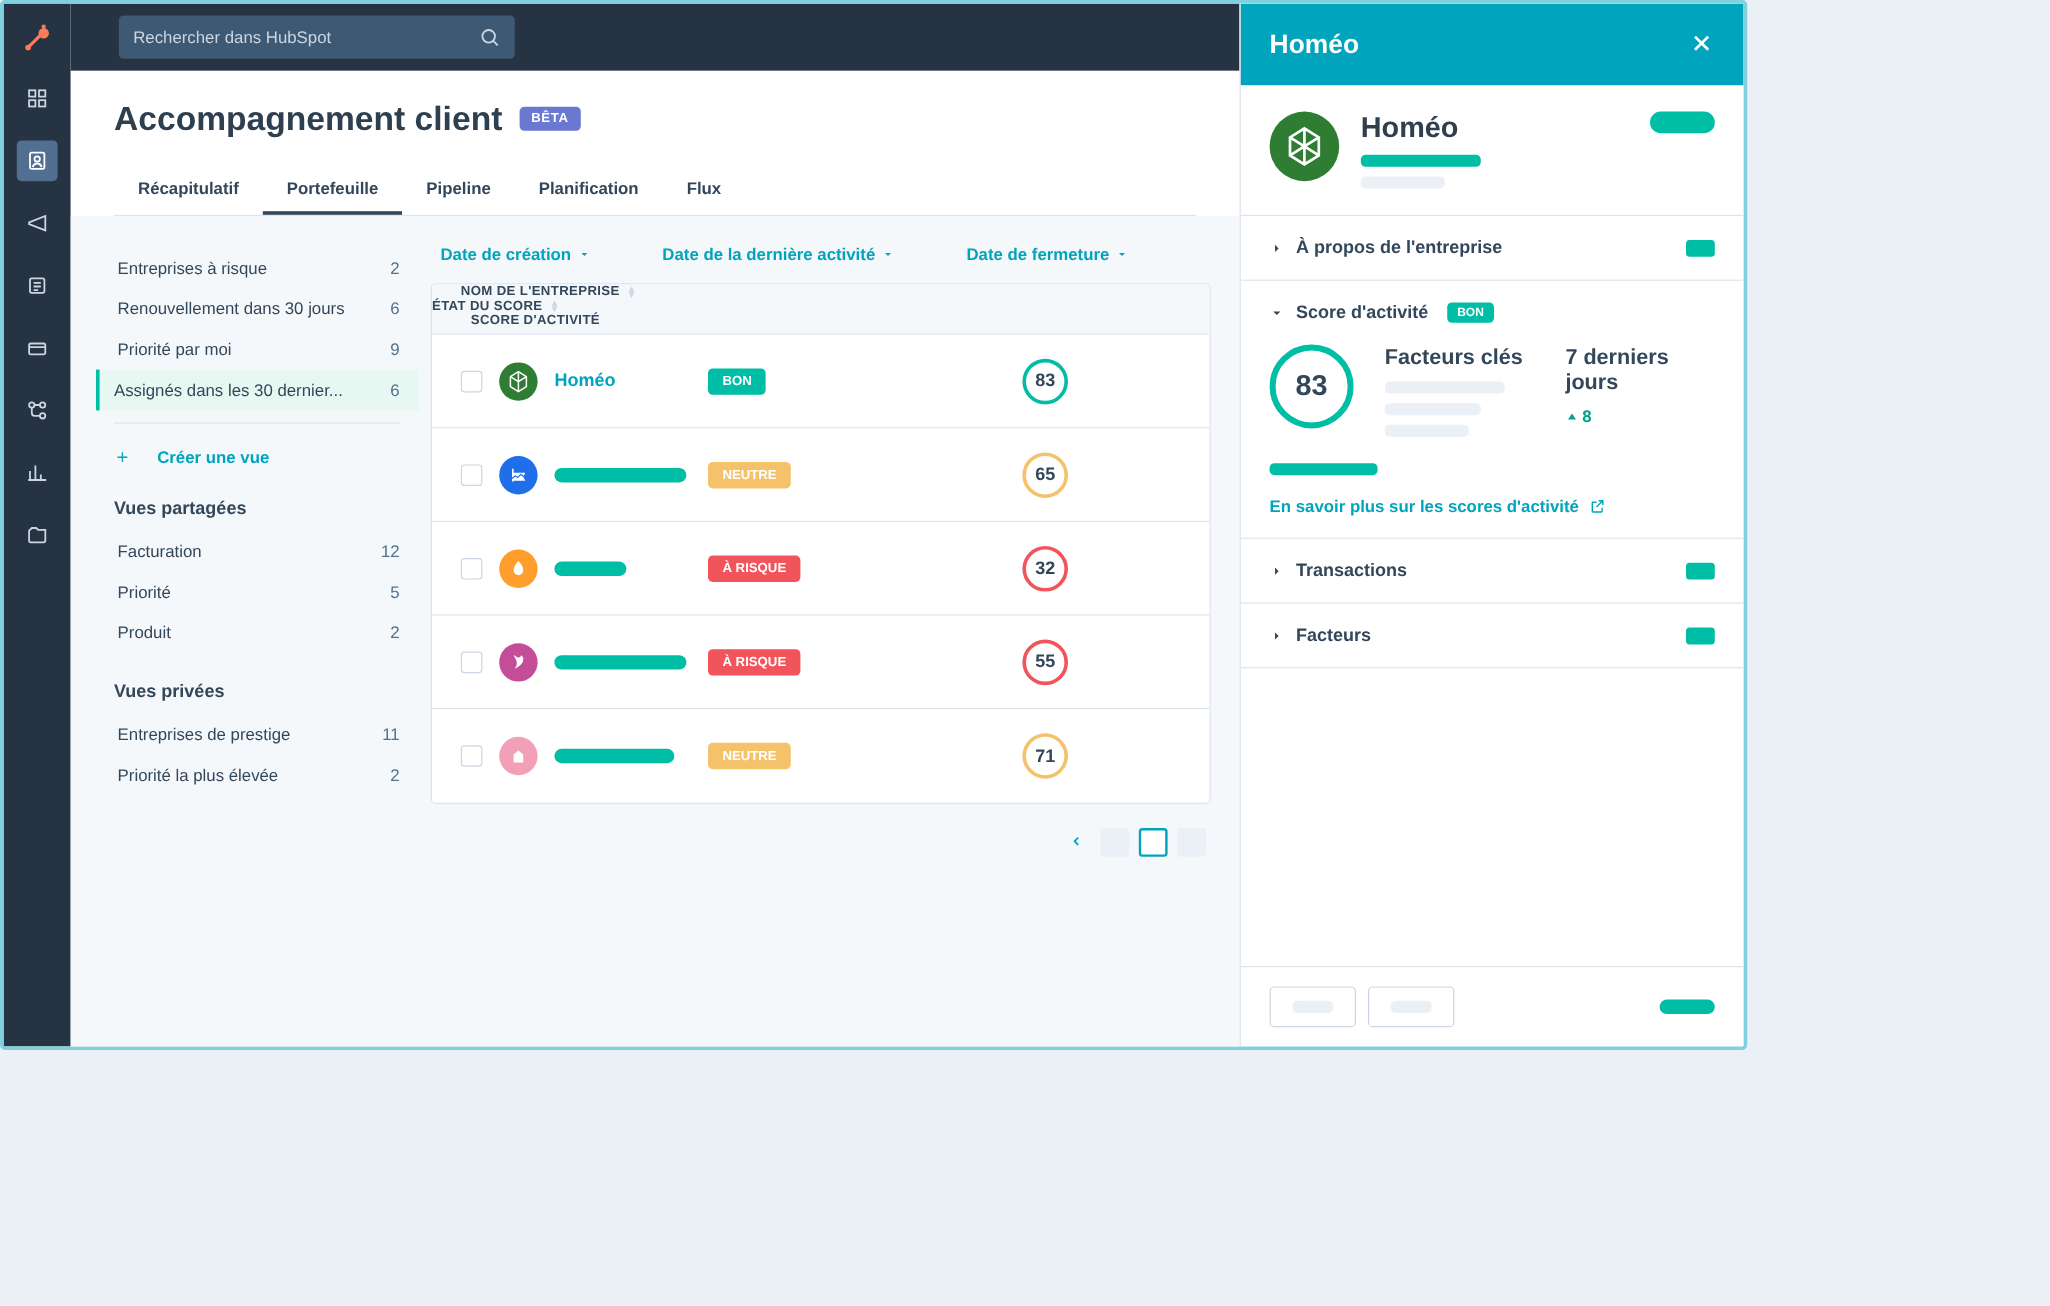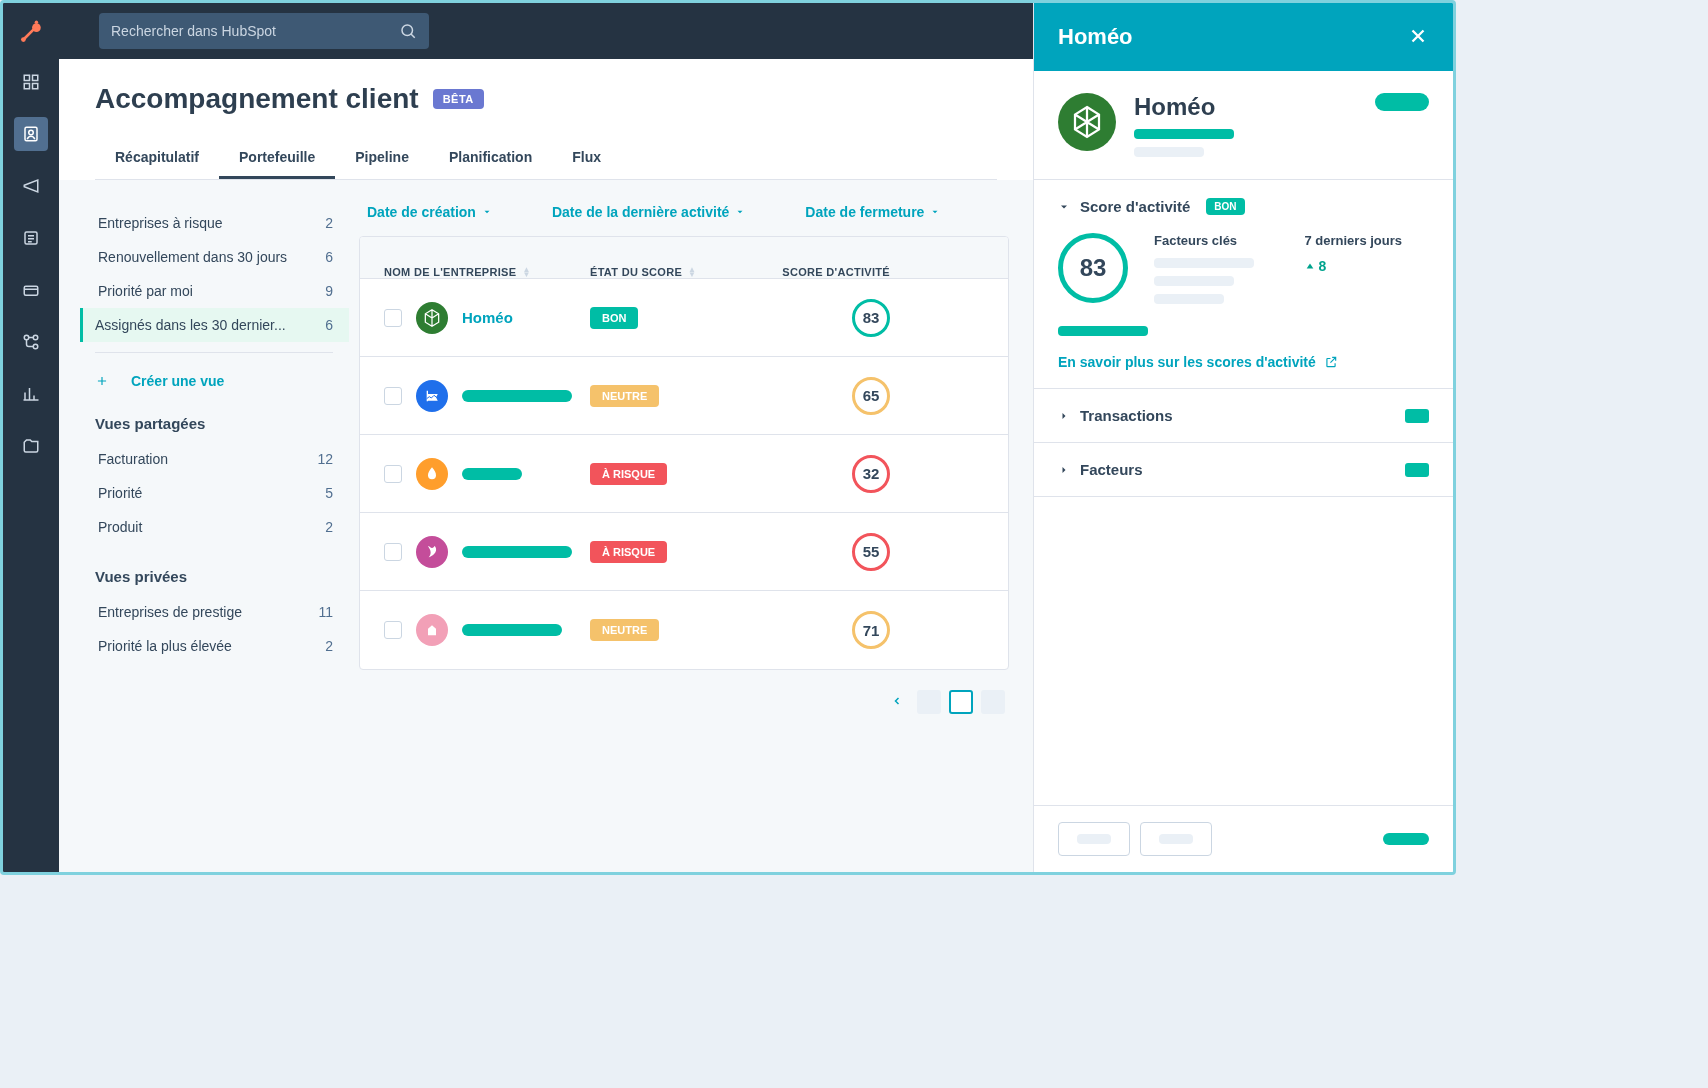--- a/index.html
+++ b/index.html
@@ -42,21 +42,21 @@
 .create-view { color: #00a4bd; font-weight: 600; display: flex; align-items: center; gap: 22px; cursor: pointer; padding: 6px 0 2px; }
 .section-h { font-weight: 700; font-size: 15px; color: #33475b; margin: 24px 0 10px; }
 
 
 .content { flex: 1; padding: 24px 24px 20px 10px; display: flex; flex-direction: column; }
 .filters { display: flex; gap: 60px; padding: 0 0 16px 8px; }
 .filter { color: #00a4bd; font-weight: 600; cursor: pointer; display: flex; align-items: center; gap: 6px; }
 
 
 .table { background: #fff; border: 1px solid #dfe3eb; border-radius: 4px; overflow: hidden; }
-.thead { display: flex; background: #f5f8fa; border-bottom: 1px solid #dfe3eb; height: 42px; align-items: flex-end; font-size: 11px; font-weight: 700; color: #33475b; letter-spacing: 0.3px; }
+.thead { display: flex; background: #f5f8fa; border-bottom: 1px solid #dfe3eb; height: 42px; align-items: flex-start; font-size: 11px; font-weight: 700; color: #33475b; letter-spacing: 0.3px; flex-direction: column; }
 .th { display: flex; align-items: center; gap: 6px; }
 .th1 { width: 230px; padding-left: 24px; }
 .th2 { width: 160px; }
 .th3 { width: 150px; justify-content: flex-end; padding-right: 10px; }
 .trow { display: flex; align-items: center; height: 78px; border-bottom: 1px solid #dfe3eb; }
 .trow:last-child { border-bottom: none; }
 .cell1 { width: 230px; padding-left: 24px; display: flex; align-items: center; gap: 14px; }
 .cell2 { width: 160px; }
 .cell3 { width: 150px; display: flex; justify-content: flex-end; padding-right: 10px; }
 .chk { width: 18px; height: 18px; border: 1px solid #cbd6e2; border-radius: 3px; cursor: pointer; }
@@ -94,21 +94,21 @@
 .pill-btn { height: 18px; width: 54px; background: #00bda5; border-radius: 9px; }
 
 .sp-section { border-bottom: 1px solid #dfe3eb; padding: 18px 24px; }
 .sp-section-head { display: flex; align-items: center; justify-content: space-between; cursor: pointer; }
 .sp-section-title { display: flex; align-items: center; gap: 10px; font-weight: 700; color: #33475b; font-size: 15px; }
 .sp-badge-mini { height: 14px; width: 24px; background: #00bda5; border-radius: 3px; }
 
 .sp-activity-body { margin-top: 18px; display: flex; gap: 26px; align-items: flex-start; }
 .big-ring { width: 70px; height: 70px; border-radius: 50%; border: 5px solid #00bda5; display: flex; align-items: center; justify-content: center; font-size: 24px; font-weight: 800; color: #33475b; }
 .factors, .trend { flex: 1; }
-.fact-label { font-weight: 600; font-size: 13px; margin-bottom: 10px; }
+.fact-label { font-weight: 600; font-size: 18px; margin-bottom: 10px; }
 .trend-val { color: #00a38d; font-weight: 700; display: flex; align-items: center; gap: 4px; margin-top: 8px; }
 .link { color: #00a4bd; font-weight: 600; margin-top: 18px; display: inline-flex; align-items: center; gap: 8px; cursor: pointer; }
 
 .sp-footer { border-top: 1px solid #dfe3eb; padding: 16px 24px; display: flex; align-items: center; gap: 10px; }
 .sp-footer-btn { border: 1px solid #cbd6e2; background: #fff; border-radius: 4px; height: 34px; width: 72px; display: flex; align-items: center; justify-content: center; cursor: pointer; }
 .sp-footer .spacer { flex: 1; }
 
 .sort-arrows { display: inline-flex; flex-direction: column; line-height: 5px; font-size: 8px; color: #cbd6e2; }
 </style>
 </head>
@@ -405,20 +405,31 @@
         <div class="sp-hero-info">
           <div class="sp-hero-name">Homéo</div>
           <div class="sp-hero-bars">
             <div class="skel teal" style="width:100px"></div>
             <div class="skel" style="width:70px"></div>
           </div>
         </div>
         <div class="pill-btn"></div>
       </div>
 
+      <div class="sp-section">
+        <div class="sp-section-head">
+          <div class="sp-section-title">
+              <svg width="12" height="12" viewBox="0 0 24 24" fill="#33475b">
+                <path d="M9 6l6 6-6 6z"></path>
+              </svg>
+              <span>À propos de l'entreprise</span>
+            </div>
+          <div class="sp-badge-mini"></div>
+        </div>
+      </div>
 
       <div class="sp-section">
         <div class="sp-section-head">
           <div class="sp-section-title">
               <svg width="12" height="12" viewBox="0 0 24 24" fill="#33475b">
                 <path d="M6 9l6 6 6-6z"></path>
               </svg>
               <span>Score d'activité</span>
           <span class="badge good" style="margin-left:6px;font-size:10px;padding:3px 8px">BON</span>
             </div>

